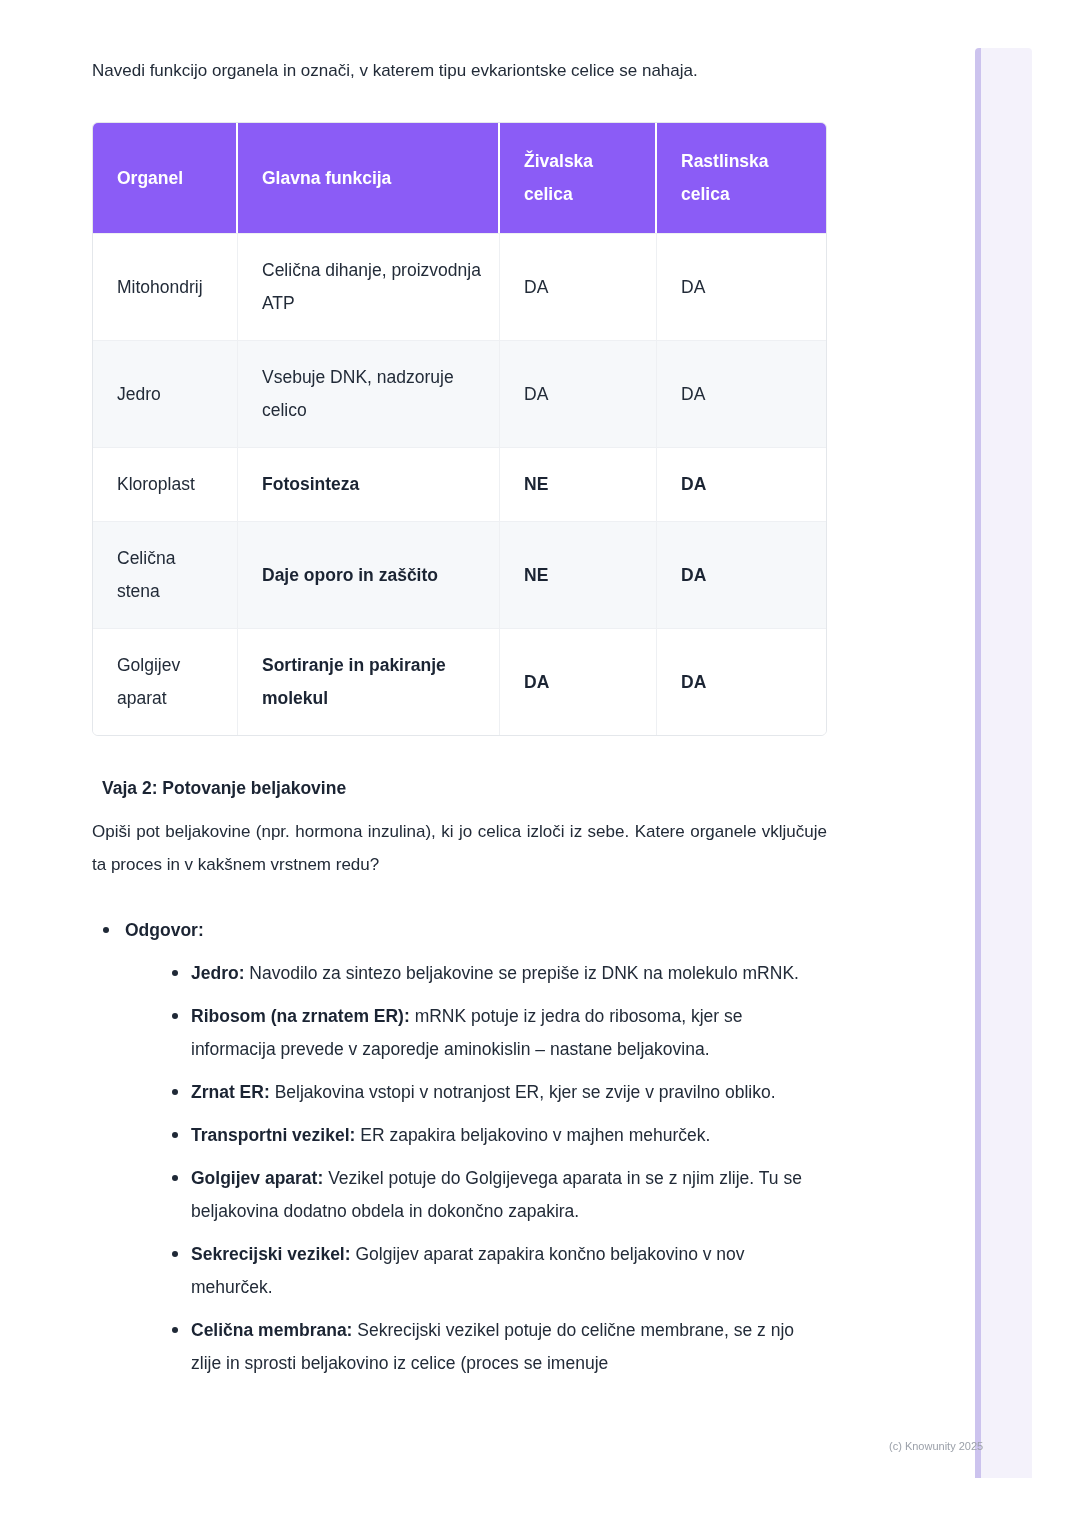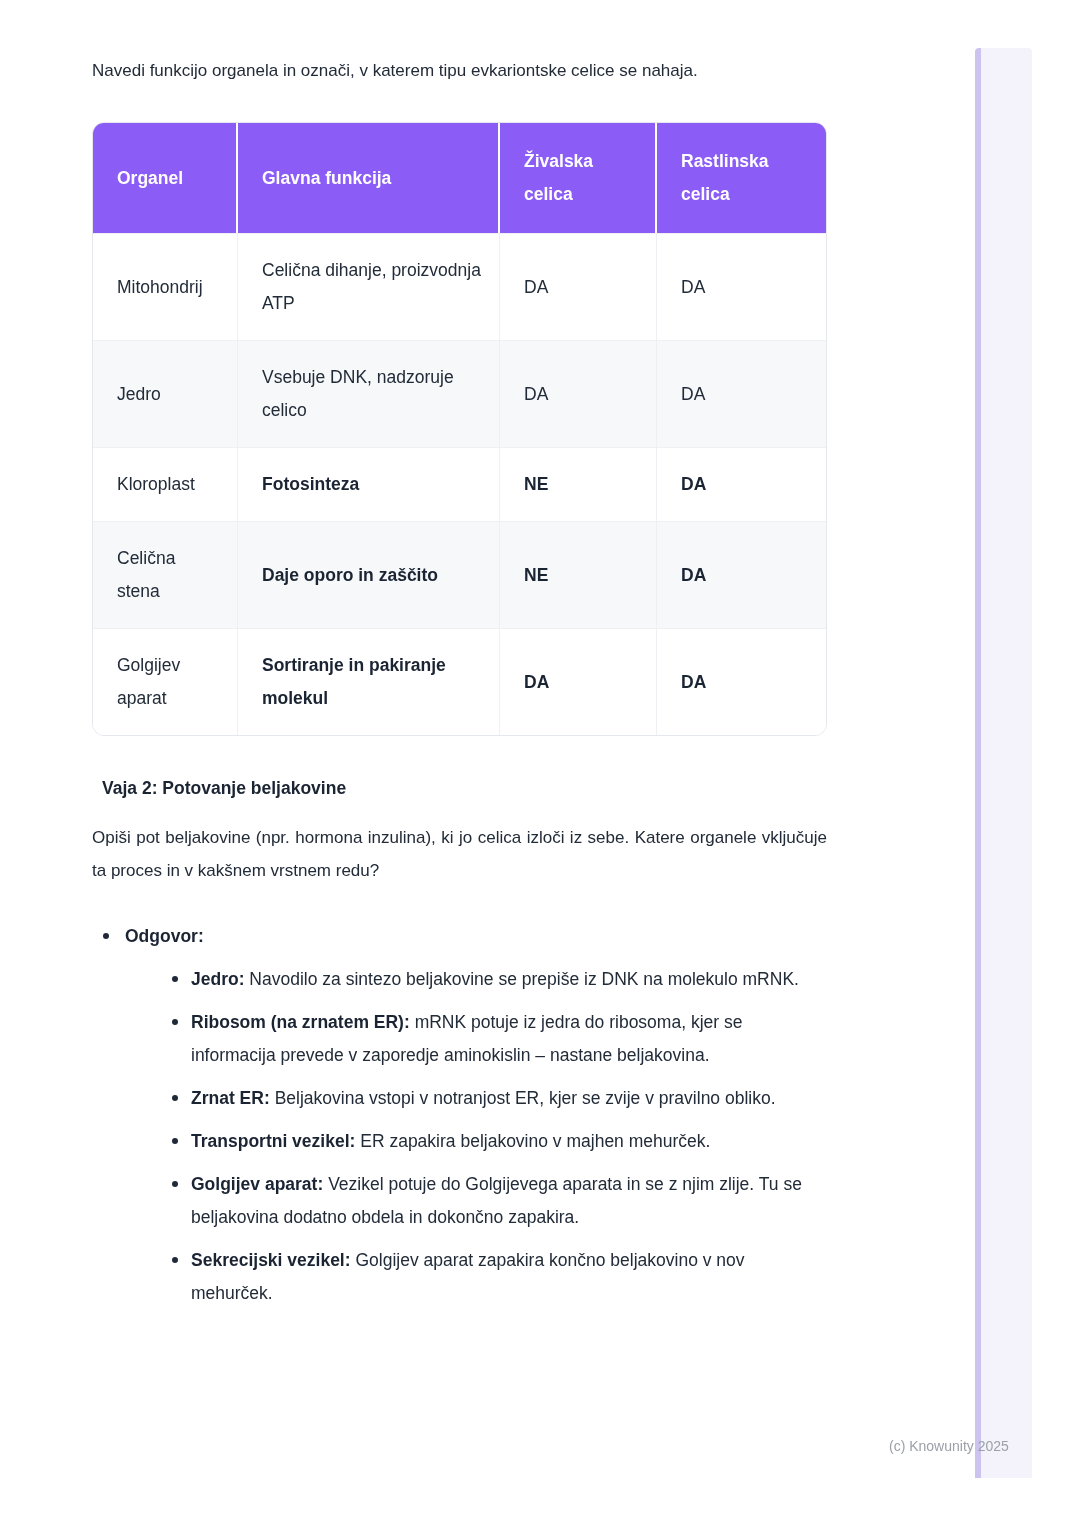--- a/index.html
+++ b/index.html
@@ -19,21 +19,21 @@
   .para {
     margin: 0;
     font-size: 17px; line-height: 33px;
     text-align: justify;
     color: #222b38;
   }
   
   .tablewrap {
     margin-top: 35px;
     border: 1px solid #e4e7eb;
-    border-radius: 12px;
+    border-radius: 6px;
     overflow: hidden;
   }
   table.organelles {
     width: 100%;
     border-collapse: separate; border-spacing: 0;
     table-layout: fixed;
   }
   col.c1 { width: 145px; }
   col.c2 { width: 262px; }
   col.c3 { width: 157px; }
@@ -59,21 +59,21 @@
   table.organelles td:first-child { padding-right: 24px; }
   table.organelles td:last-child { border-right: none; }
   table.organelles tbody tr:nth-child(even) td { background: #f6f8fa; }
   table.organelles td.b { font-weight: 700; color: #1b2433; }
   
   .section-heading {
     margin: 36px 10px 0;
     font-size: 17.5px; line-height: 33px;
     font-weight: 700; color: #1b2433;
   }
-  .question { margin-top: 16px; }
+  .question { margin-top: 10px; }
   
   ul.answers {
     margin: 22px 0 0; padding: 0;
     list-style: none;
     font-size: 17.5px; line-height: 33px;
   }
   ul.answers li { position: relative; }
   ul.answers > li { padding-left: 33px; margin-top: 33px; }
   ul.answers li::before {
     content: "";
@@ -98,21 +98,21 @@
     left: 975px; top: 48px;
     width: 57px; height: 1430px;
     background: #f4f2fb;
     border-left: 6px solid #ccc3ee;
     border-radius: 4px 4px 0 0;
     z-index: 1;
   }
   .copyright {
     position: absolute;
     left: 889px; top: 1437px;
-    font-size: 14px; line-height: 18px;
+    font-size: 11px; line-height: 18px;
     color: #9ba0a9;
     z-index: 3;
     white-space: nowrap;
   }
 </style>
 </head>
 <body>
 
 <div class="edge-strip"></div>
 
@@ -196,19 +196,23 @@
           <span>ER zapakira beljakovino v majhen mehurček.</span>
         </li>
         <li>
           <span class="lead">Golgijev aparat:</span>
           <span>Vezikel potuje do Golgijevega aparata in se z njim zlije. Tu se beljakovina dodatno obdela in dokončno zapakira.</span>
         </li>
         <li>
           <span class="lead">Sekrecijski vezikel:</span>
           <span>Golgijev aparat zapakira končno beljakovino v nov mehurček.</span>
         </li>
+        <li>
+          <span class="lead">Celična membrana:</span>
+          <span>Sekrecijski vezikel potuje do celične membrane, se z njo zlije in sprosti beljakovino iz celice (proces se imenuje</span>
+        </li>
       </ul>
     </li>
   </ul>
 
 </div>
 
 <div class="copyright">(c) Knowunity 2025</div>
 
 </body></html>

